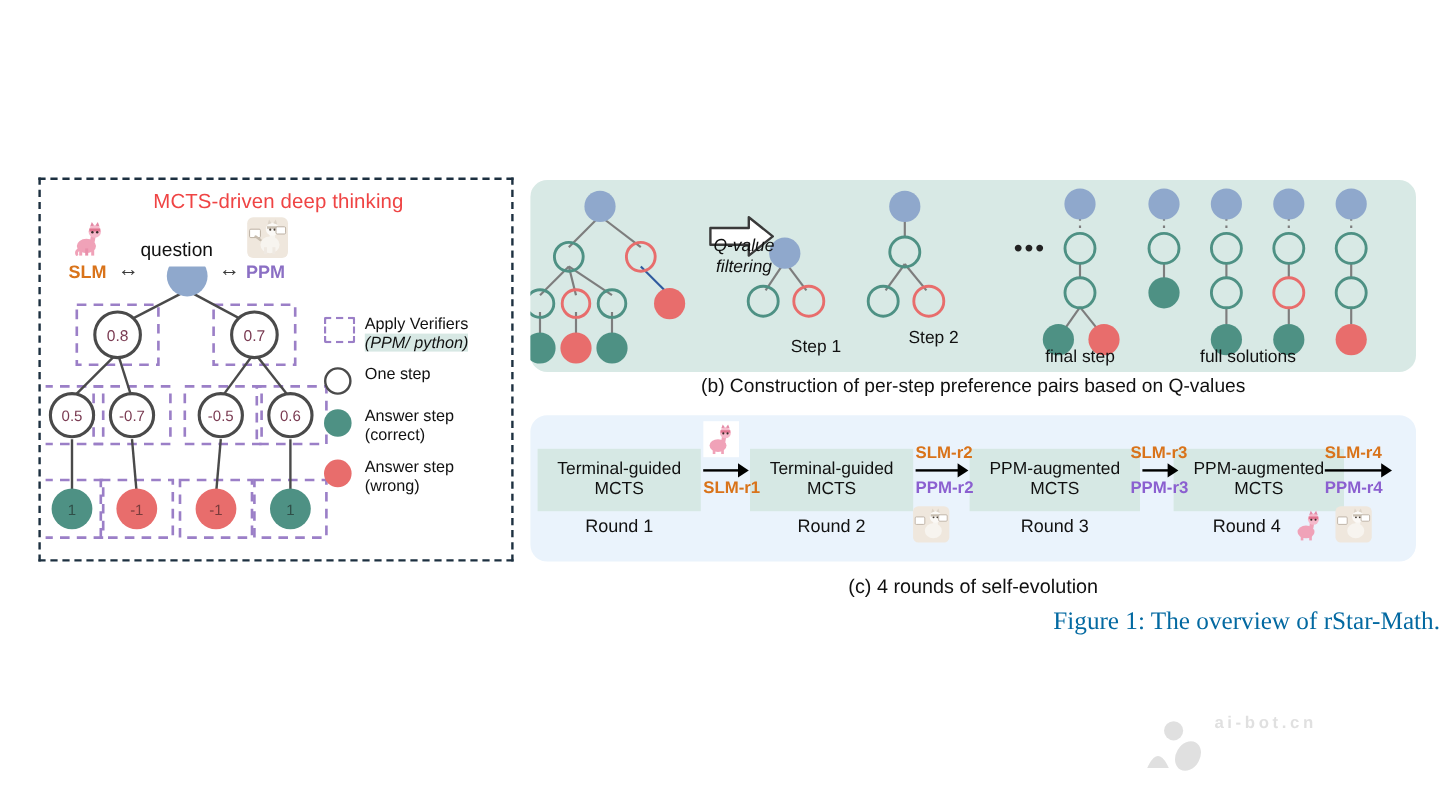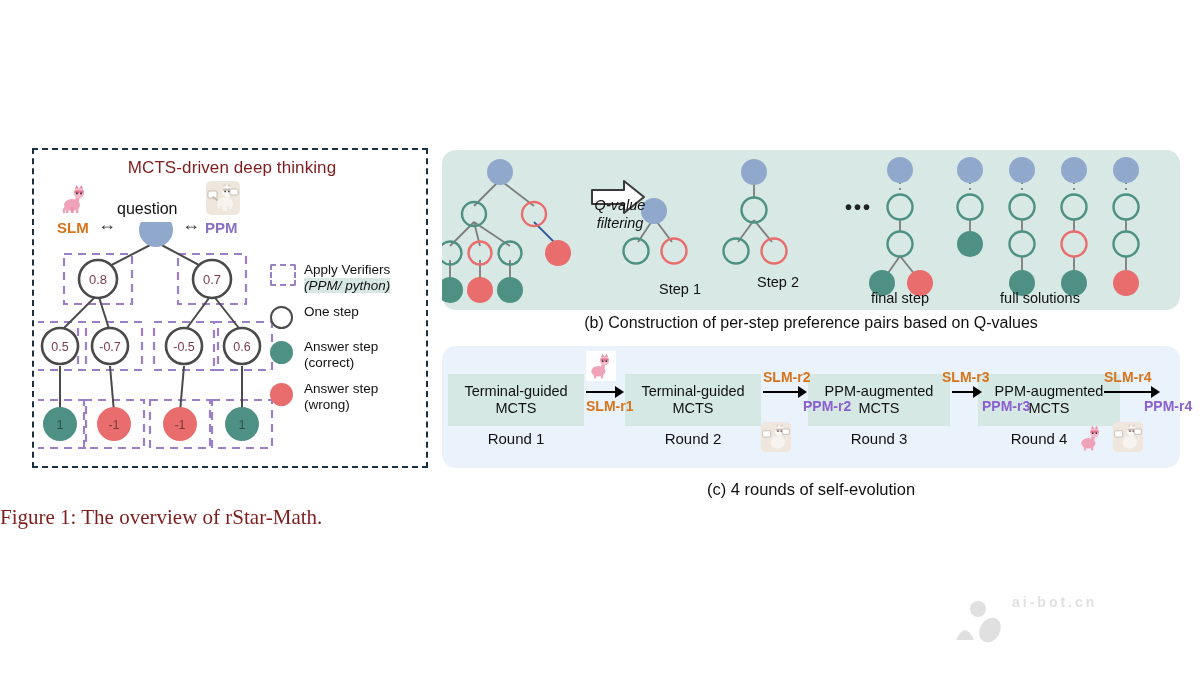--- a/index.html
+++ b/index.html
@@ -10,21 +10,21 @@
   }
   .fig{position:absolute;left:0;top:0;width:1200px;height:675px;}
 
   
   #panel-a{
     position:absolute;left:32px;top:148px;width:396px;height:320px;
     border:2.5px dashed #1d3040;background:#fff;box-sizing:border-box;
   }
   #panel-a-title{
     position:absolute;left:0;top:8px;width:396px;text-align:center;
-    font-size:17px;color:#7f1d1d;letter-spacing:.1px;
+    font-size:17px;color:#ef4444;letter-spacing:.1px;
   }
   #panel-a-caption{
     position:absolute;left:18px;top:470px;width:420px;text-align:left;
     font-size:16.5px;color:#111;
   }
 
   .llama{position:absolute;width:34px;height:34px;}
   .llama svg{display:block;}
   .agent-label{position:absolute;font-size:15px;font-weight:bold;}
   #slm-label{left:57px;top:219px;color:#d9731a;}
@@ -88,26 +88,26 @@
   .round-label{position:absolute;font-size:15px;color:#111;text-align:center;}
   .arrow-group{position:absolute;text-align:center;}
   .arrow-line{position:relative;height:12px;}
   .arrow-line .bar{position:absolute;left:0;top:5px;height:2px;background:#000;}
   .arrow-line .head{
     position:absolute;top:0;width:0;height:0;
     border-top:6px solid transparent;border-bottom:6px solid transparent;
     border-left:9px solid #000;
   }
   .slm-tag{font-size:14px;font-weight:bold;color:#d9731a;white-space:nowrap;}
-  .ppm-tag{font-size:14px;font-weight:bold;color:#8b5fd0;white-space:nowrap;margin-left:40px;}
+  .ppm-tag{font-size:14px;font-weight:bold;color:#8b5fd0;white-space:nowrap;}
 
   
   #figure-caption{
-    position:absolute;left:0;top:505px;width:1200px;text-align:left;
-    font-family:"Liberation Serif",serif;font-size:21px;color:#7f1d1d;
+    position:absolute;left:0;top:505px;width:1200px;text-align:right;
+    font-family:"Liberation Serif",serif;font-size:21px;color:#0369a1;
   }
 
   
   #watermark{position:absolute;left:952px;top:592px;width:240px;height:62px;opacity:.92;}
   #wm-line1{position:absolute;left:60px;top:2px;font-size:14px;letter-spacing:3px;color:#dedede;font-weight:bold;}
   #wm-line2{position:absolute;left:58px;top:20px;font-size:26px;letter-spacing:2px;color:#dedede;font-weight:bold;}
 </style>
 </head>
 <body>
 

